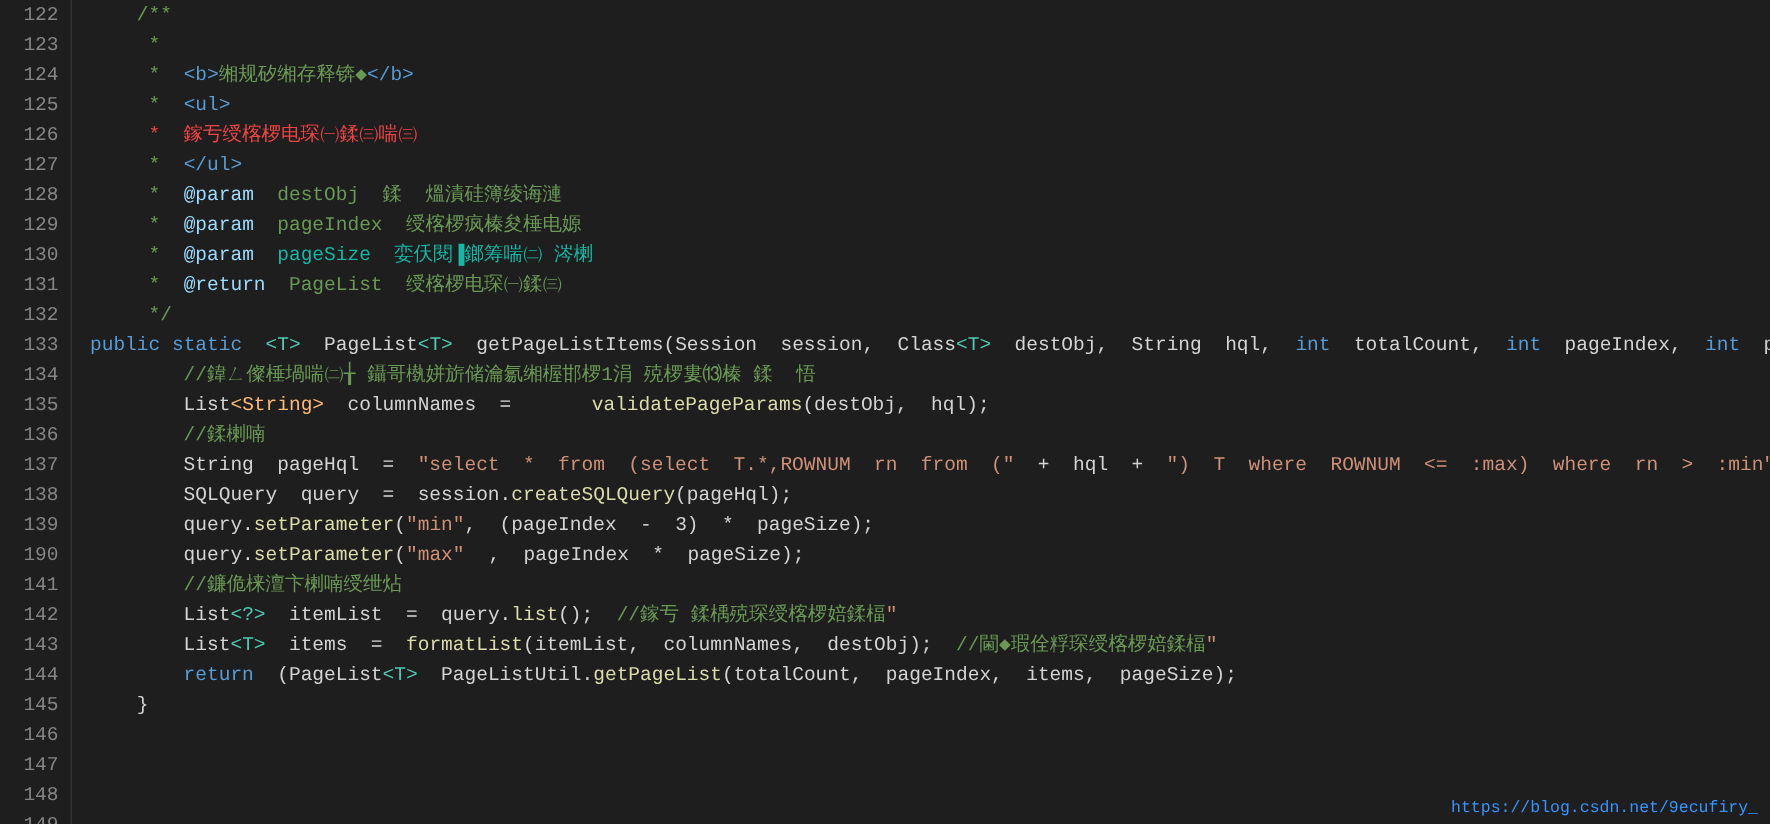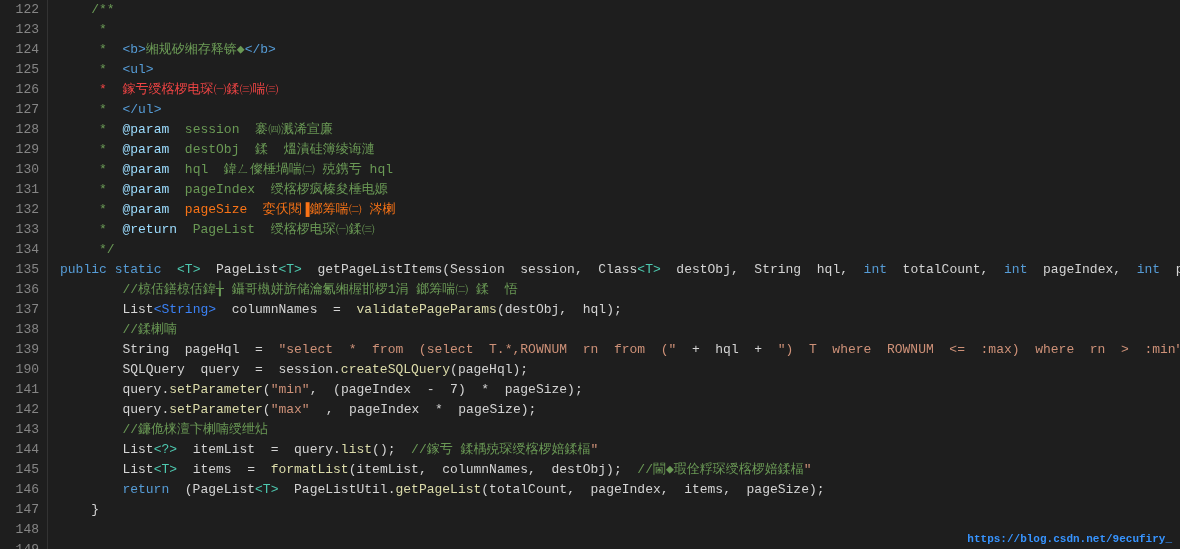--- a/index.html
+++ b/index.html
@@ -39,21 +39,21 @@
       white-space: nowrap;
     }
     .code-line {
       line-height: 20px;
       display: flex;
       align-items: center;
     }
     .code-text {
       white-space: pre;
     }
-    .c-link { color: #3794ff; text-decoration: none; font-weight: bold; }
+    .c-link { color: #3794ff; text-decoration: none; }
   </style>
 </head>
 <body>
 
 <div class="code-container">
   <div class="line-numbers" id="line-nums">
       <div class="line-num">122</div>
       <div class="line-num">123</div>
       <div class="line-num">124</div>
       <div class="line-num">125</div>
@@ -95,63 +95,57 @@
       <div class="code-line">
         <span class="code-text"><span style="color: rgb(106, 153, 85);">     *  </span><span style="color: rgb(86, 156, 214);">&lt;ul&gt;</span></span>
       </div>
       <div class="code-line">
         <span class="code-text"><span style="color: #ef4444;">     *  鎵亐绶楁椤电琛㈠鍒㈢喘㈢</span><span style="color: rgb(106, 153, 85);"></span></span>
       </div>
       <div class="code-line">
         <span class="code-text"><span style="color: rgb(106, 153, 85);">     *  </span><span style="color: rgb(86, 156, 214);">&lt;/ul&gt;</span></span>
       </div>
       <div class="code-line">
-        <span class="code-text"><span style="color: rgb(106, 153, 85);">     *  </span><span style="color: rgb(156, 220, 254);">@param</span><span style="color: rgb(106, 153, 85);">  session  褰㈣溅浠宣廉</span></span>
-      </div>
-      <div class="code-line">
         <span class="code-text"><span style="color: rgb(106, 153, 85);">     *  </span><span style="color: rgb(156, 220, 254);">@param</span><span style="color: rgb(106, 153, 85);">  destObj  鍒  熅漬硅簿绫诲漣</span></span>
-      </div>
-      <div class="code-line">
-        <span class="code-text"><span style="color: rgb(106, 153, 85);">     *  </span><span style="color: rgb(156, 220, 254);">@param</span><span style="color: rgb(106, 153, 85);">  hql  鍏ㄥ儏棰堝喘㈡ 殑鎸亐 hql</span></span>
       </div>
       <div class="code-line">
         <span class="code-text"><span style="color: rgb(106, 153, 85);">     *  </span><span style="color: rgb(156, 220, 254);">@param</span><span style="color: rgb(106, 153, 85);">  pageIndex  绶楁椤疯榛夋棰电嫄</span></span>
       </div>
       <div class="code-line">
-        <span class="code-text"><span style="color: rgb(106, 153, 85);">     *  </span><span style="color: rgb(156, 220, 254);">@param</span><span style="color: #f97316;">  pageSize  娈仸閱▐鎯筹喘㈡ 涔楋</span></span>
+        <span class="code-text"><span style="color: rgb(106, 153, 85);">     *  </span><span style="color: rgb(156, 220, 254);">@param</span><span style="color: #14b8a6;">  pageSize  娈仸閱▐鎯筹喘㈡ 涔楋</span></span>
       </div>
       <div class="code-line">
         <span class="code-text"><span style="color: rgb(106, 153, 85);">     *  </span><span style="color: rgb(156, 220, 254);">@return</span><span style="color: rgb(106, 153, 85);">  PageList  绶楁椤电琛㈠鍒㈢</span><span style="color: rgb(106, 153, 85);"></span></span>
       </div>
       <div class="code-line">
         <span class="code-text"><span style="color: rgb(106, 153, 85);">     */</span></span>
       </div>
       <div class="code-line">
         <span class="code-text"><span style="color: rgb(86, 156, 214);">public</span><span style="color: rgb(212, 212, 212);"> </span><span style="color: rgb(86, 156, 214);">static</span><span style="color: rgb(212, 212, 212);">  </span><span style="color: rgb(78, 201, 176);">&lt;T&gt;</span><span style="color: rgb(212, 212, 212);">  PageList</span><span style="color: rgb(78, 201, 176);">&lt;T&gt;</span><span style="color: rgb(212, 212, 212);">  getPageListItems(Session  session,  Class</span><span style="color: rgb(78, 201, 176);">&lt;T&gt;</span><span style="color: rgb(212, 212, 212);">  destObj,  String  hql,  </span><span style="color: rgb(86, 156, 214);">int</span><span style="color: rgb(212, 212, 212);">  totalCount,  </span><span style="color: rgb(86, 156, 214);">int</span><span style="color: rgb(212, 212, 212);">  pageIndex,  </span><span style="color: rgb(86, 156, 214);">int</span><span style="color: rgb(212, 212, 212);">  pageSize)  {</span></span>
       </div>
       <div class="code-line">
-        <span class="code-text"><span style="color: rgb(106, 153, 85);">        //椋佸鐥椋佸鍏╁ 鑷哥槸姘旂储瀹氱缃楃邯椤1涓 鎯筹喘㈡ 鍒  悟</span></span>
+        <span class="code-text"><span style="color: rgb(106, 153, 85);">        //鍏ㄥ儏棰堝喘㈡╁ 鑷哥槸姘旂储瀹氱缃楃邯椤1涓 殑椤婁⒀榛 鍒  悟</span></span>
       </div>
       <div class="code-line">
-        <span class="code-text"><span style="color: rgb(212, 212, 212);">        List</span><span style="color: #3b82f6; text-align: center;">&lt;String&gt;</span><span style="color: rgb(212, 212, 212);">  columnNames  =  </span><span style="color: rgb(220, 220, 170);">validatePageParams</span><span style="color: rgb(212, 212, 212);">(destObj,  hql);</span></span>
+        <span class="code-text"><span style="color: rgb(212, 212, 212);">        List</span><span style="color: #fdba74; text-align: center;">&lt;String&gt;</span><span style="color: rgb(212, 212, 212);">  columnNames  =  </span><span style="color: rgb(220, 220, 170); margin-left: 38px;">validatePageParams</span><span style="color: rgb(212, 212, 212);">(destObj,  hql);</span></span>
       </div>
       <div class="code-line">
         <span class="code-text"><span style="color: rgb(212, 212, 212);"></span></span>
       </div>
       <div class="code-line">
         <span class="code-text"><span style="color: rgb(106, 153, 85);">        //鍒楋喃</span></span>
       </div>
       <div class="code-line">
         <span class="code-text"><span style="color: rgb(212, 212, 212);">        String  pageHql  =  </span><span style="color: rgb(206, 145, 120);">"select  *  from  (select  T.*,ROWNUM  rn  from  ("</span><span style="color: rgb(212, 212, 212);">  +  hql  +  </span><span style="color: rgb(206, 145, 120);">")  T  where  ROWNUM  &lt;=  :max)  where  rn  &gt;  :min"</span></span>
       </div>
       <div class="code-line">
         <span class="code-text"><span style="color: rgb(212, 212, 212);">        SQLQuery  query  =  session.</span><span style="color: rgb(220, 220, 170);">createSQLQuery</span><span style="color: rgb(212, 212, 212);">(pageHql);</span></span>
       </div>
       <div class="code-line">
-        <span class="code-text"><span style="color: rgb(212, 212, 212);">        query.</span><span style="color: rgb(220, 220, 170);">setParameter</span><span style="color: rgb(212, 212, 212);">(</span><span style="color: rgb(206, 145, 120);">"min"</span><span style="color: rgb(212, 212, 212);">,  (pageIndex  -  7)  *  pageSize);</span></span>
+        <span class="code-text"><span style="color: rgb(212, 212, 212);">        query.</span><span style="color: rgb(220, 220, 170);">setParameter</span><span style="color: rgb(212, 212, 212);">(</span><span style="color: rgb(206, 145, 120);">"min"</span><span style="color: rgb(212, 212, 212);">,  (pageIndex  -  3)  *  pageSize);</span></span>
       </div>
       <div class="code-line">
         <span class="code-text"><span style="color: rgb(212, 212, 212);">        query.</span><span style="color: rgb(220, 220, 170);">setParameter</span><span style="color: rgb(212, 212, 212);">(</span><span style="color: rgb(206, 145, 120);">"max"</span><span style="color: rgb(212, 212, 212); margin-left: 16px;">,  pageIndex  *  pageSize);</span></span>
       </div>
       <div class="code-line">
         <span class="code-text"><span style="color: rgb(212, 212, 212);"></span></span>
       </div>
       <div class="code-line">
         <span class="code-text"><span style="color: rgb(106, 153, 85);">        //鐮佹梾澶卞楋喃绶绁炶</span></span>
       </div>

